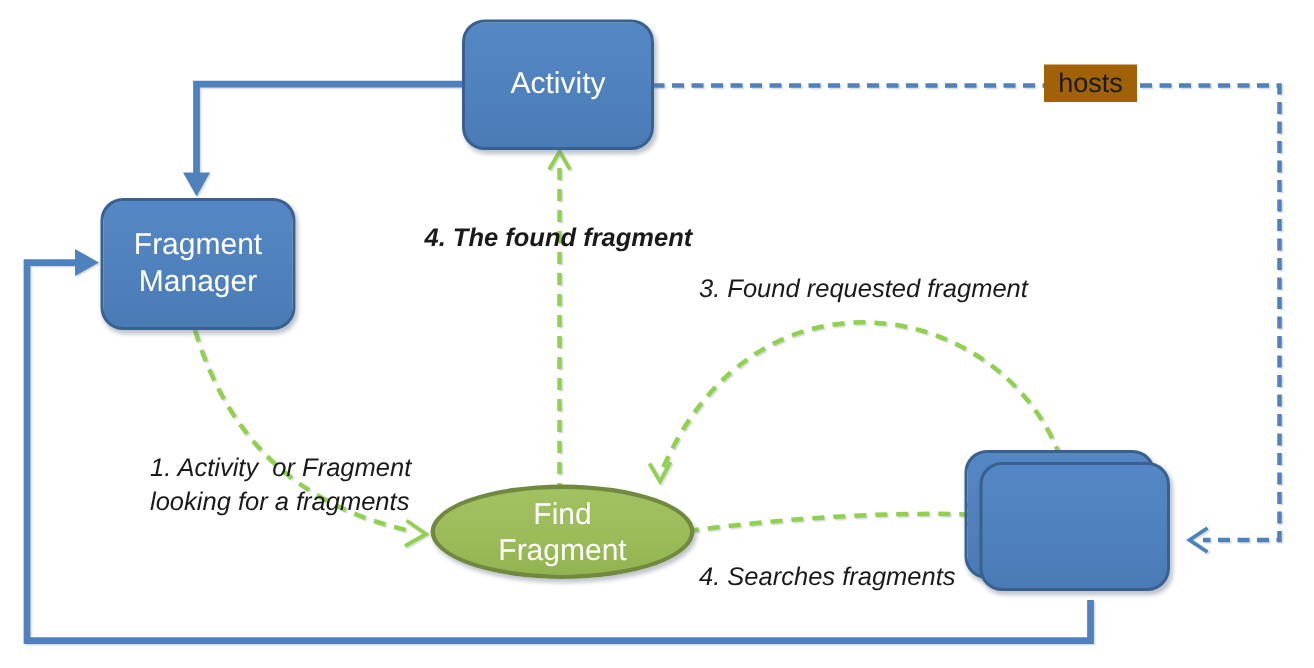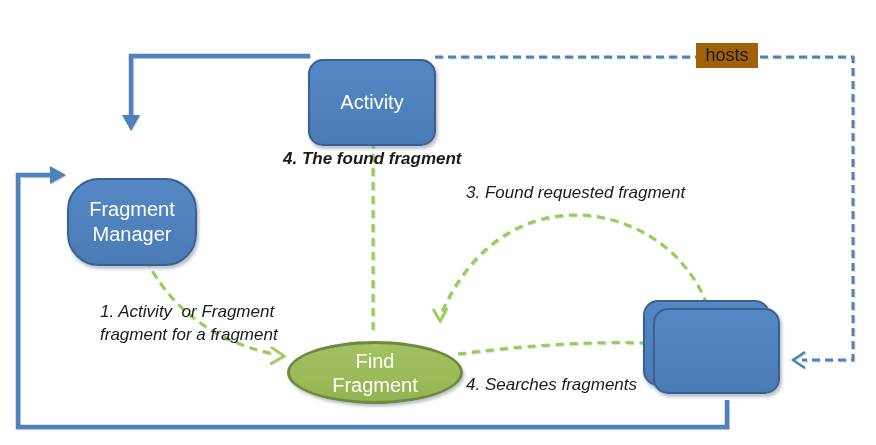--- a/index.html
+++ b/index.html
@@ -15,21 +15,20 @@
   .node{
     position:absolute;
     display:flex;align-items:center;justify-content:center;
     background:linear-gradient(180deg,#5587c4 0%,#4f81bd 55%,#4a7bb5 100%);
     border:2.5px solid #38618f;
     border-radius:15px;
     color:#ffffff;
     text-align:center;
     box-shadow:1.5px 2.5px 3px rgba(110,120,140,0.45);
     box-sizing:border-box;
-    margin-top:46px;
   }
   .node .node-label{font-size:20px;line-height:1.25;}
   .ellipse{
     position:absolute;
     display:flex;align-items:center;justify-content:center;
     background:linear-gradient(180deg,#a2c162 0%,#9bbb59 60%,#93b351 100%);
     border:3px solid #71893f;
     border-radius:50%;
     color:#ffffff;text-align:center;
     box-shadow:1.5px 2.5px 3px rgba(110,120,140,0.45);
@@ -91,34 +90,34 @@
     <polyline points="433,309 440,321 447,308" fill="none" stroke="#92d050" stroke-width="2.5"></polyline>
 
     <path d="M 458 354 C 520 346 585 341 648 343" fill="none" stroke="#92d050" stroke-width="3" stroke-dasharray="8 6"></path>
     <polyline points="644,336 656,343 644,350" fill="none" stroke="#92d050" stroke-width="2.5"></polyline>
   </svg>
 
   <div class="node" style="left:308px;top:13px;width:128px;height:87px;">
     <span class="node-label">Activity</span>
   </div>
 
-  <div class="node" style="left:67px;top:132px;width:130px;height:88px;border-radius:32px;">
+  <div class="node" style="left:67px;top:132px;width:130px;height:88px;">
     <span class="node-label" style="max-width:100px;">Fragment Manager</span>
   </div>
 
-  <div class="ellipse" style="left:287px;top:341px;width:176px;height:63px;">
+  <div class="ellipse" style="left:287px;top:323px;width:176px;height:63px;">
     <span class="node-label">Find Fragment</span>
   </div>
 
   <div class="stack-box" style="left:643px;top:300px;"></div>
   <div class="stack-box" style="left:653px;top:308px;"></div>
 
   <div class="hosts-label" style="left:696px;top:43px;width:62px;">hosts</div>
 
   <div class="edge-label" style="left:283px;top:148px;font-weight:bold;">4. The found fragment</div>
 
   <div class="edge-label" style="left:466px;top:182px;">3. Found requested fragment</div>
 
-  <div class="edge-label" style="left:100px;top:257px;margin-top:44px;"><span>1. Activity  or Fragment</span><br><span>fragment for a fragment</span></div>
+  <div class="edge-label" style="left:100px;top:257px;margin-top:44px;"><span>1. Activity  or Fragment</span><br><span>looking for a fragments</span></div>
 
   <div class="edge-label" style="left:466px;top:374px;">4. Searches fragments</div>
 
 </div>
 
 </body></html>

